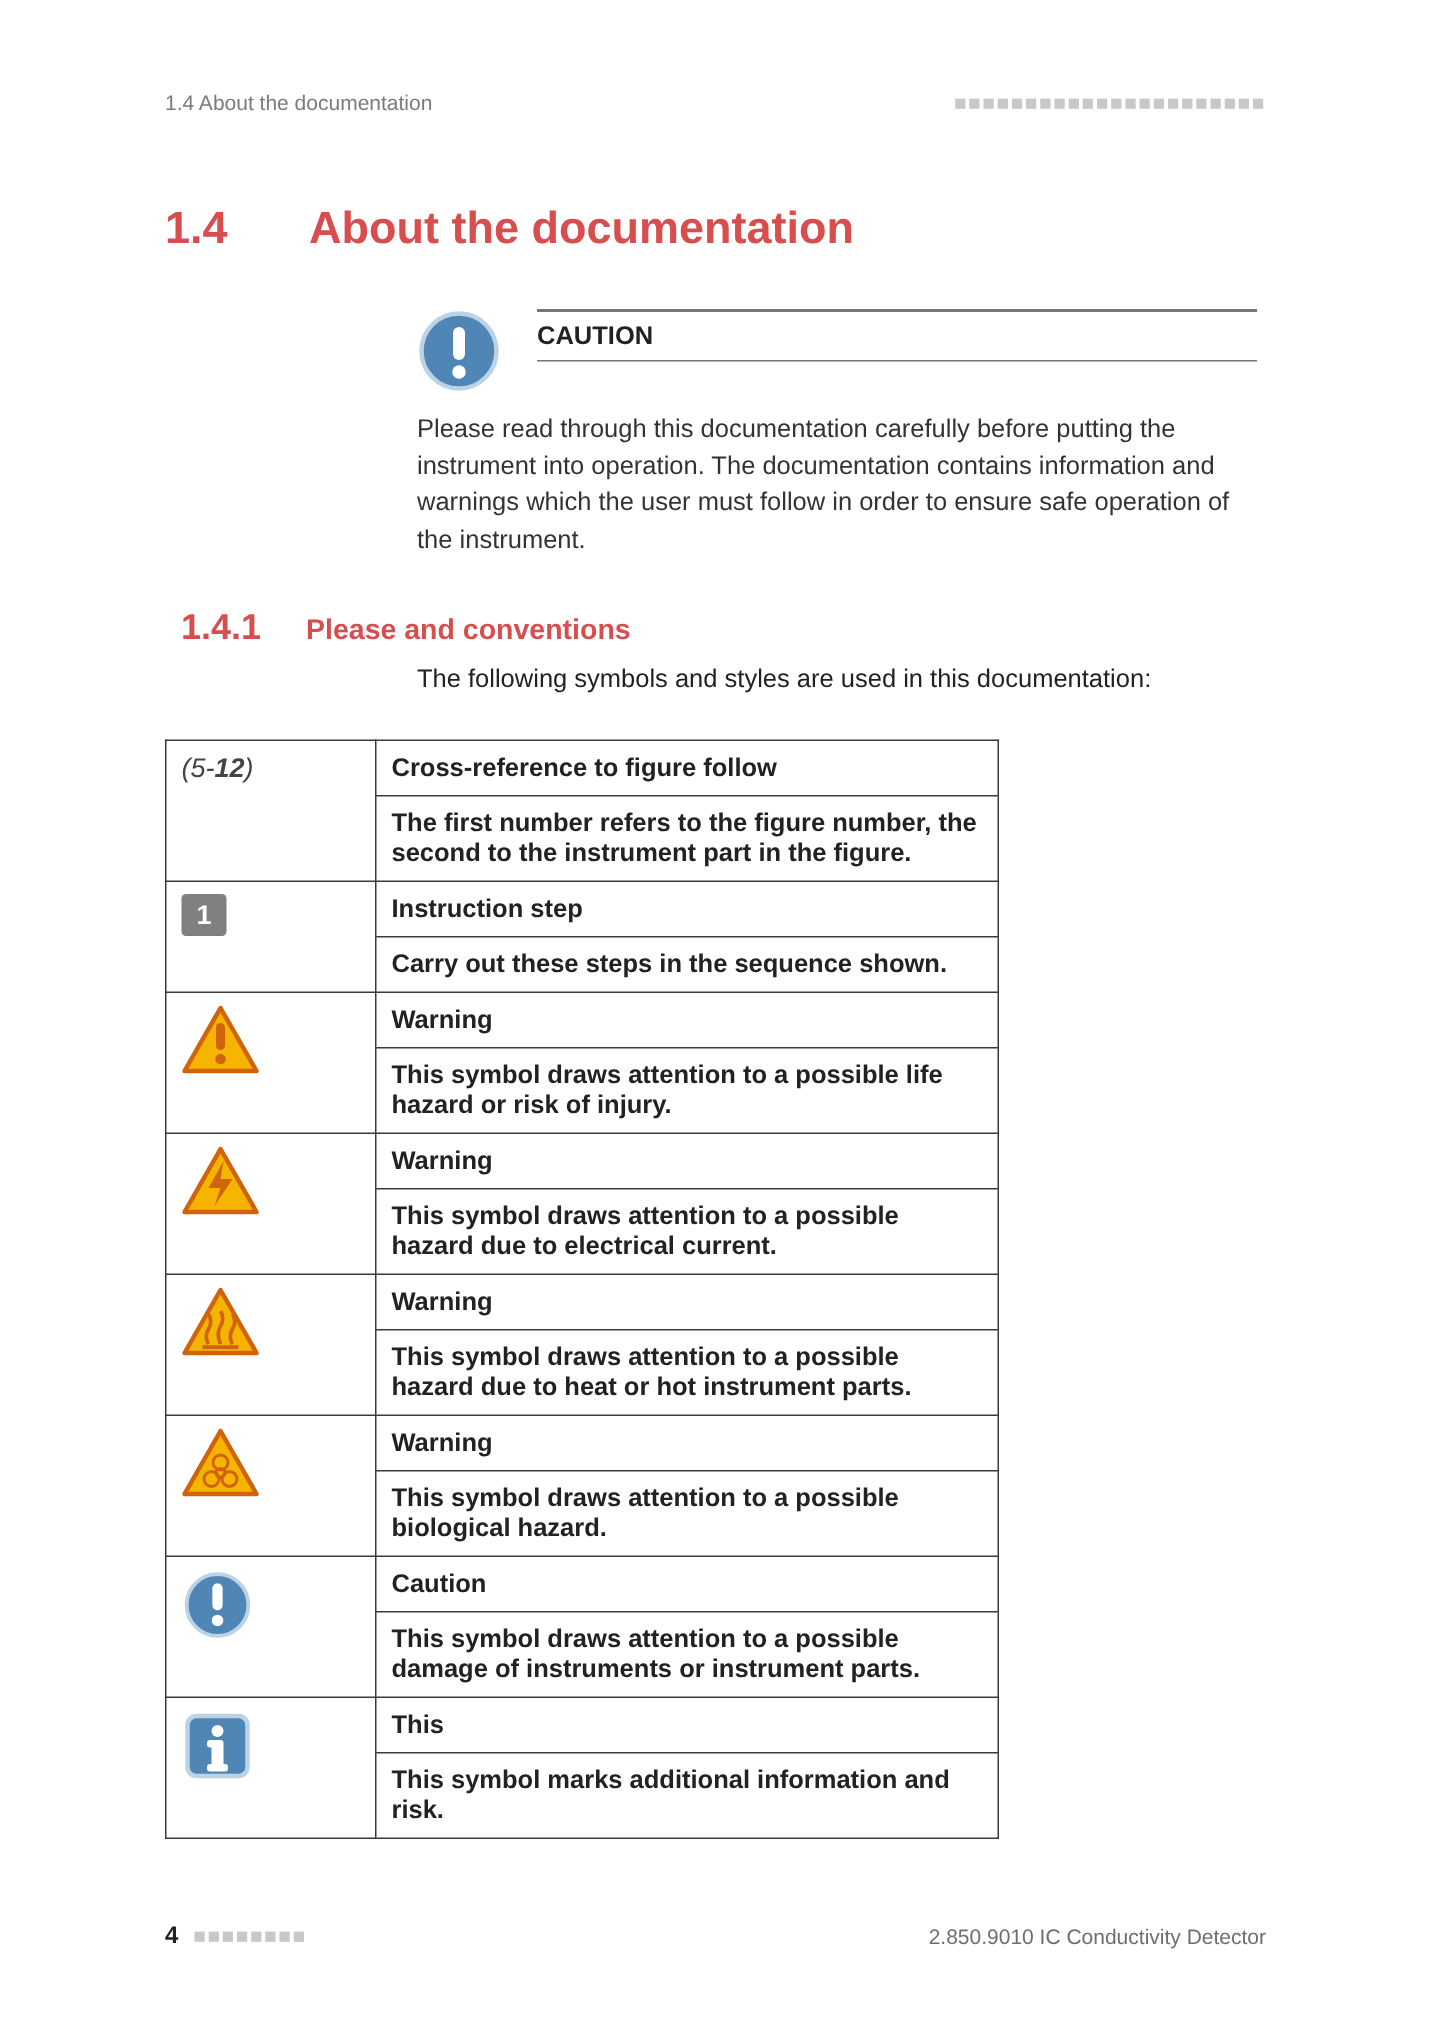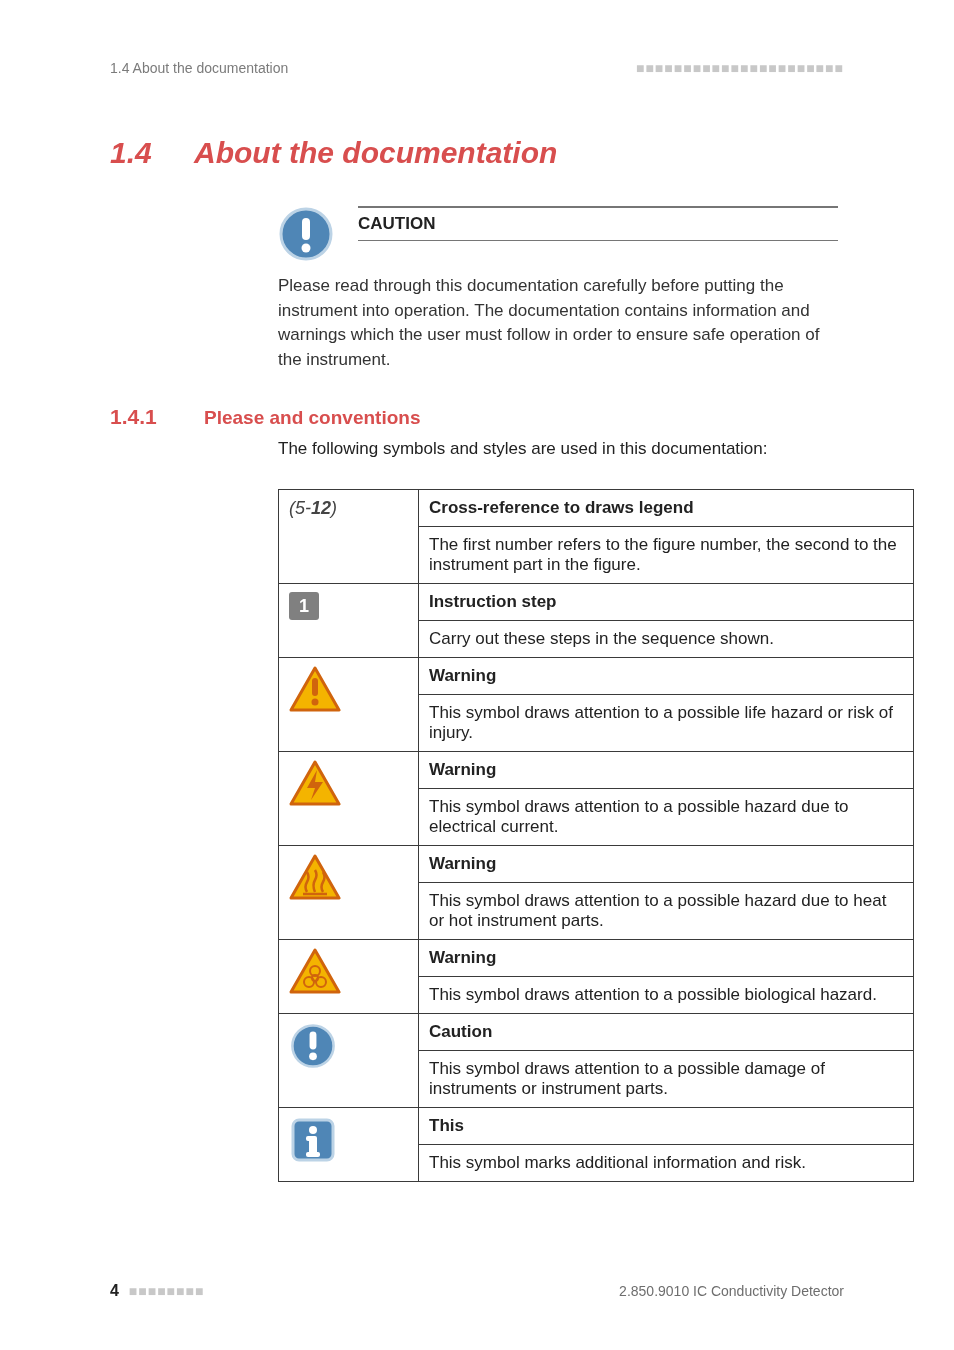--- a/index.html
+++ b/index.html
@@ -29,23 +29,22 @@
   .runhead .dashes {
     letter-spacing: 1px;
     color: #c8c8c8;
     font-weight: bold;
   }
 
   
   .h1row {
     display: flex;
     align-items: baseline;
-    gap: 28px;
+    gap: 40px;
     margin-bottom: 36px;
-    font-style: italic;
   }
   .h1num {
     font-size: 30px;
     font-weight: 900;
     color: #d84e4e;
     min-width: 56px;
   }
   .h1txt {
     font-size: 30px;
     font-weight: 900;
@@ -82,53 +81,53 @@
   }
 
   
   .h2row {
     display: flex;
     align-items: baseline;
     gap: 30px;
     margin-bottom: 10px;
   }
   .h2num {
-    font-size: 21px;
+    font-size: 24px;
     font-weight: 900;
     color: #d84e4e;
     min-width: 64px;
+    text-align: right;
   }
   .h2txt {
     font-size: 19px;
     font-weight: 900;
     color: #d84e4e;
   }
   .intro-line {
     margin-left: 168px;
     font-size: 17px;
     margin-bottom: 30px;
   }
 
   
   table.sym {
-    margin-left: 168px;
     border-collapse: collapse;
-    width: 636px;
+    width: 556px;
     border-radius: 20px;
   }
   table.sym td {
     border: 1.5px solid #3a3a3a;
     padding: 8px 10px;
     font-size: 17px;
     vertical-align: middle;
   }
   table.sym td.first { width: 140px; text-align: left; vertical-align: top; }
   table.sym td.iconcell { text-align: center; }
   table.sym .title { font-weight: 800; }
-  table.sym .desc { font-weight: 400; }
+  table.sym .desc { font-weight: 700; }
   .xref { font-style: italic; color: #444; font-size: 18px; }
   .xref .b { font-style: italic; font-weight: 900; }
 
   .step-badge {
     display: inline-block;
     background: #808080;
     color: #fff;
     font-weight: 800;
     font-size: 18px;
     width: 30px; height: 28px;
@@ -194,21 +193,21 @@
 
   <table class="sym">
 
     <tbody>
         <tr>
       <td class="first" rowspan="2">
         <span class="xref">
           <span>(5-</span><span class="b">12</span><span>)</span>
         </span>
       </td>
-      <td class="title">Cross-reference to draws legend</td>
+      <td class="title">Cross-reference to figure follow</td>
     </tr>
     <tr>
       <td class="desc">The first number refers to the figure number, the second to the instrument part in the figure.</td>
     </tr>
 
     <tr>
       <td class="first iconcell" rowspan="2" style="text-align:left;">
         <span class="step-badge">1</span>
       </td>
       <td class="title">Instruction step</td>

